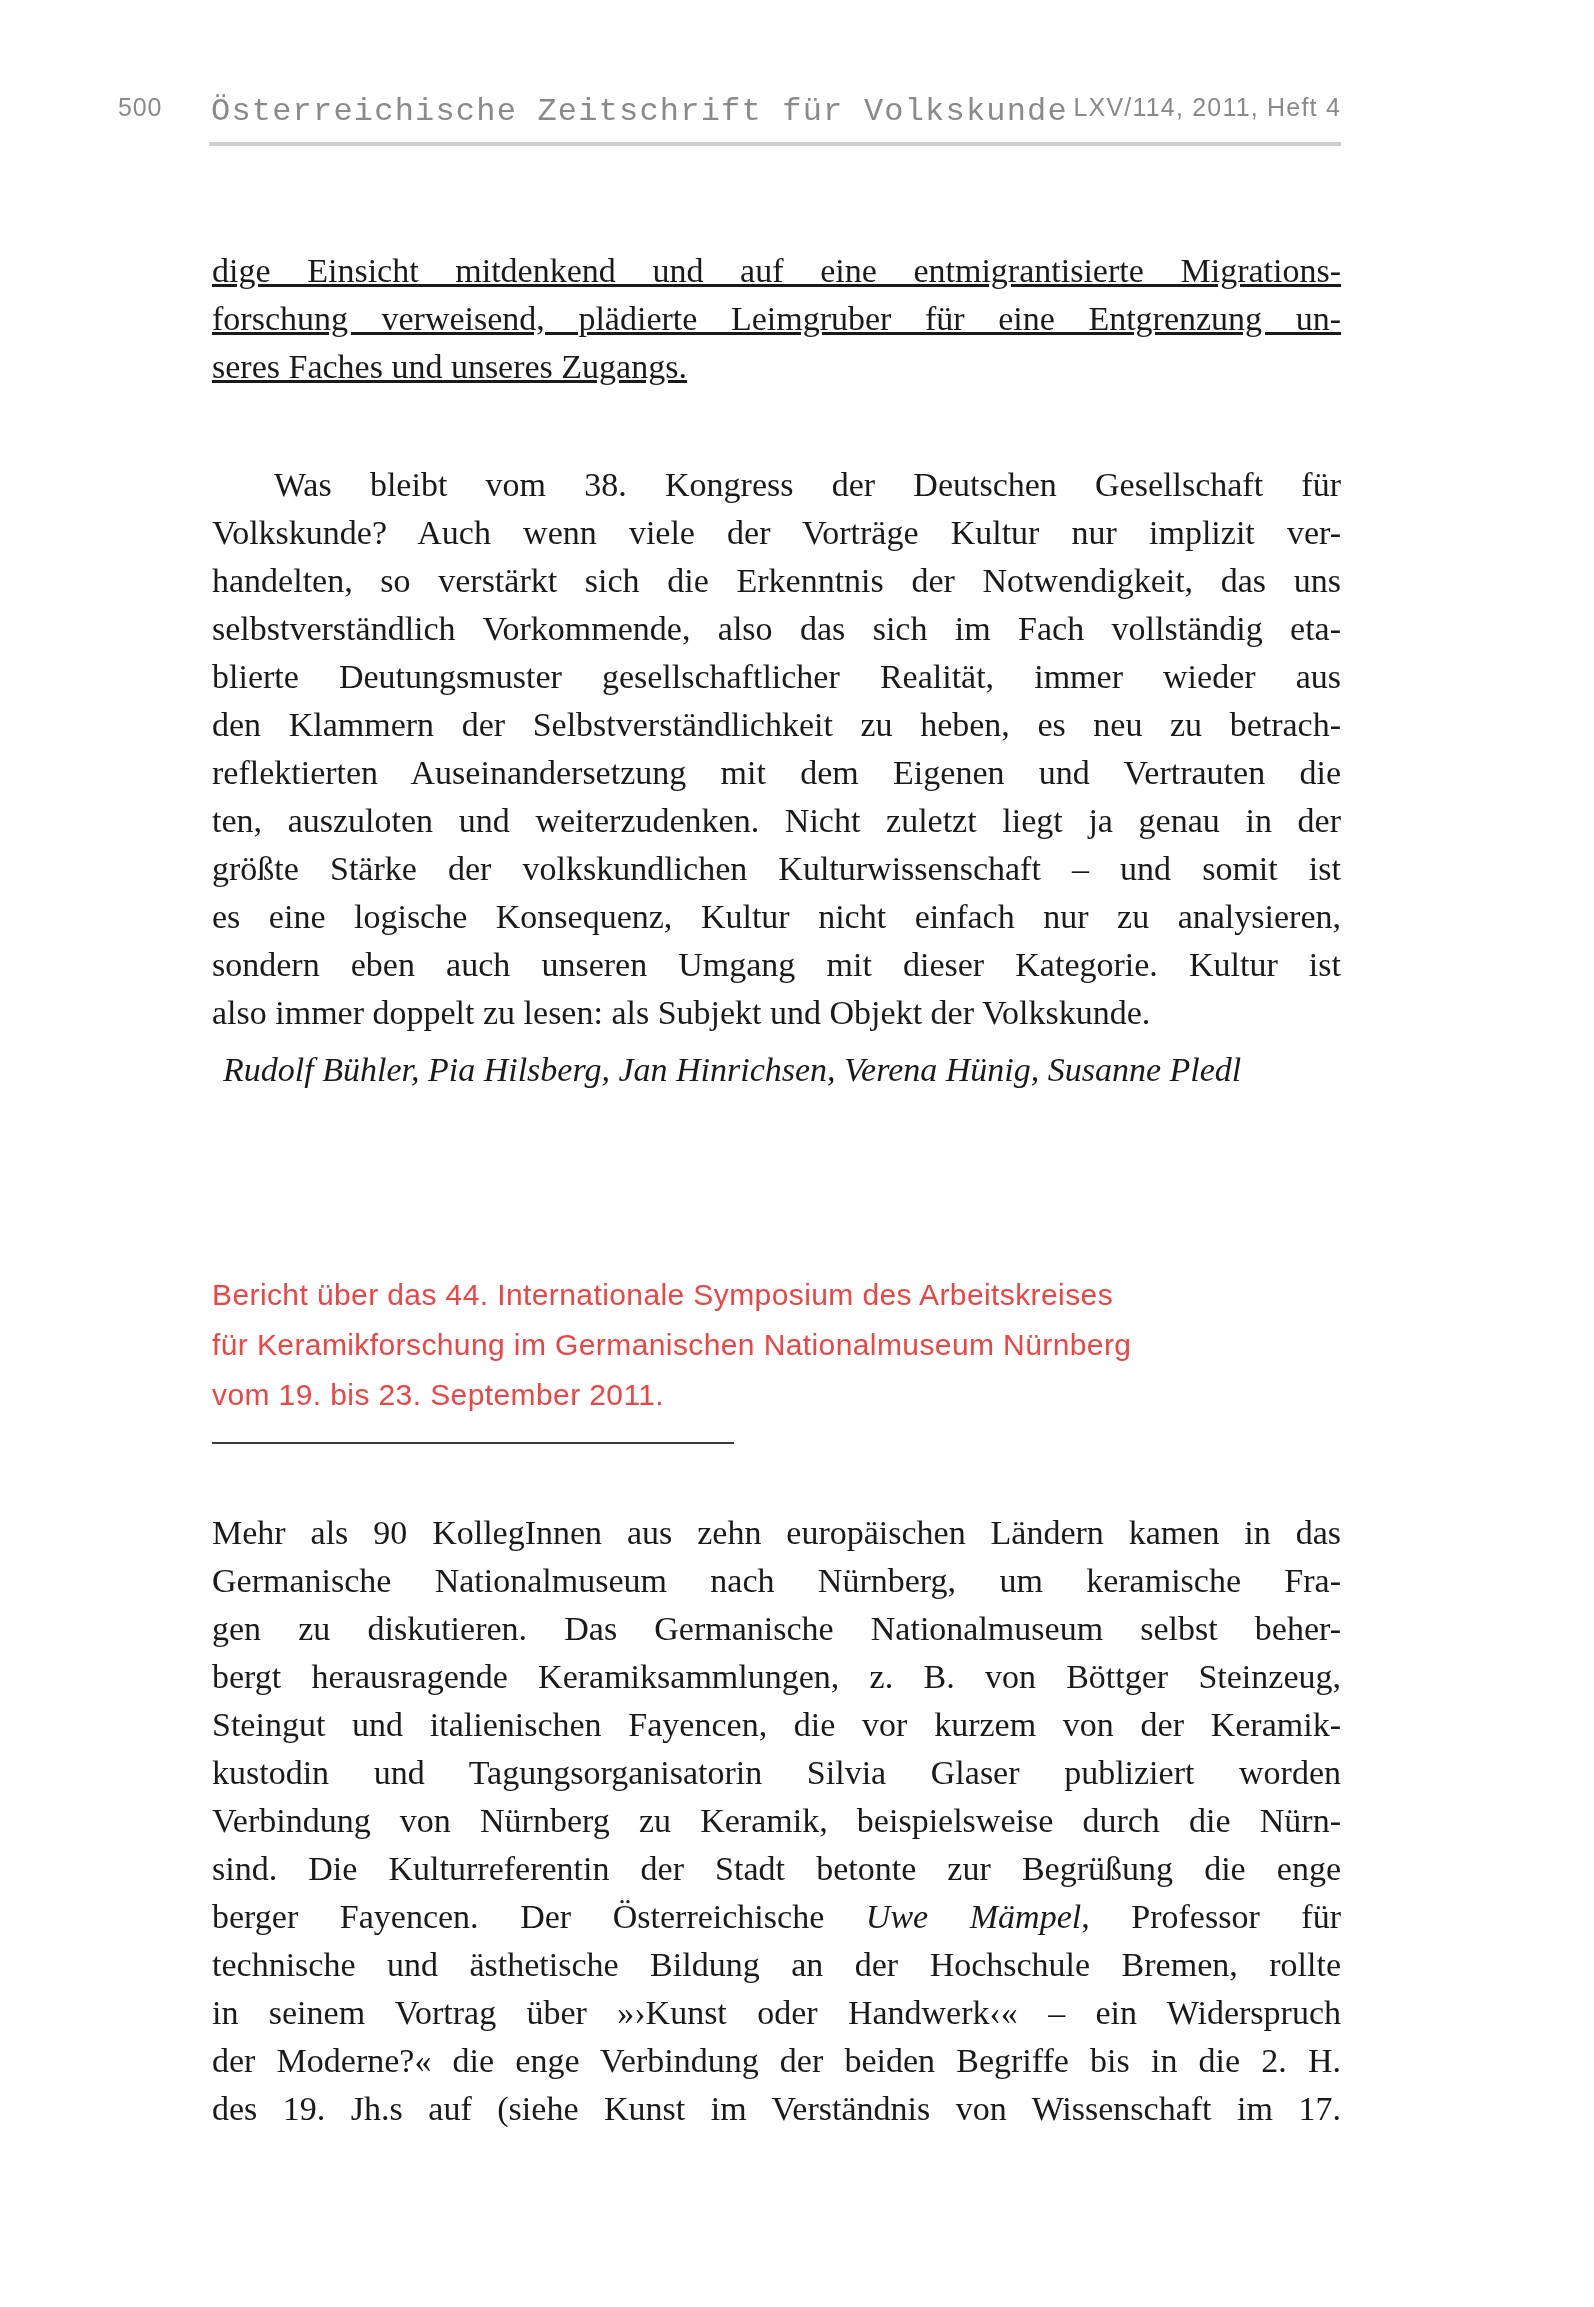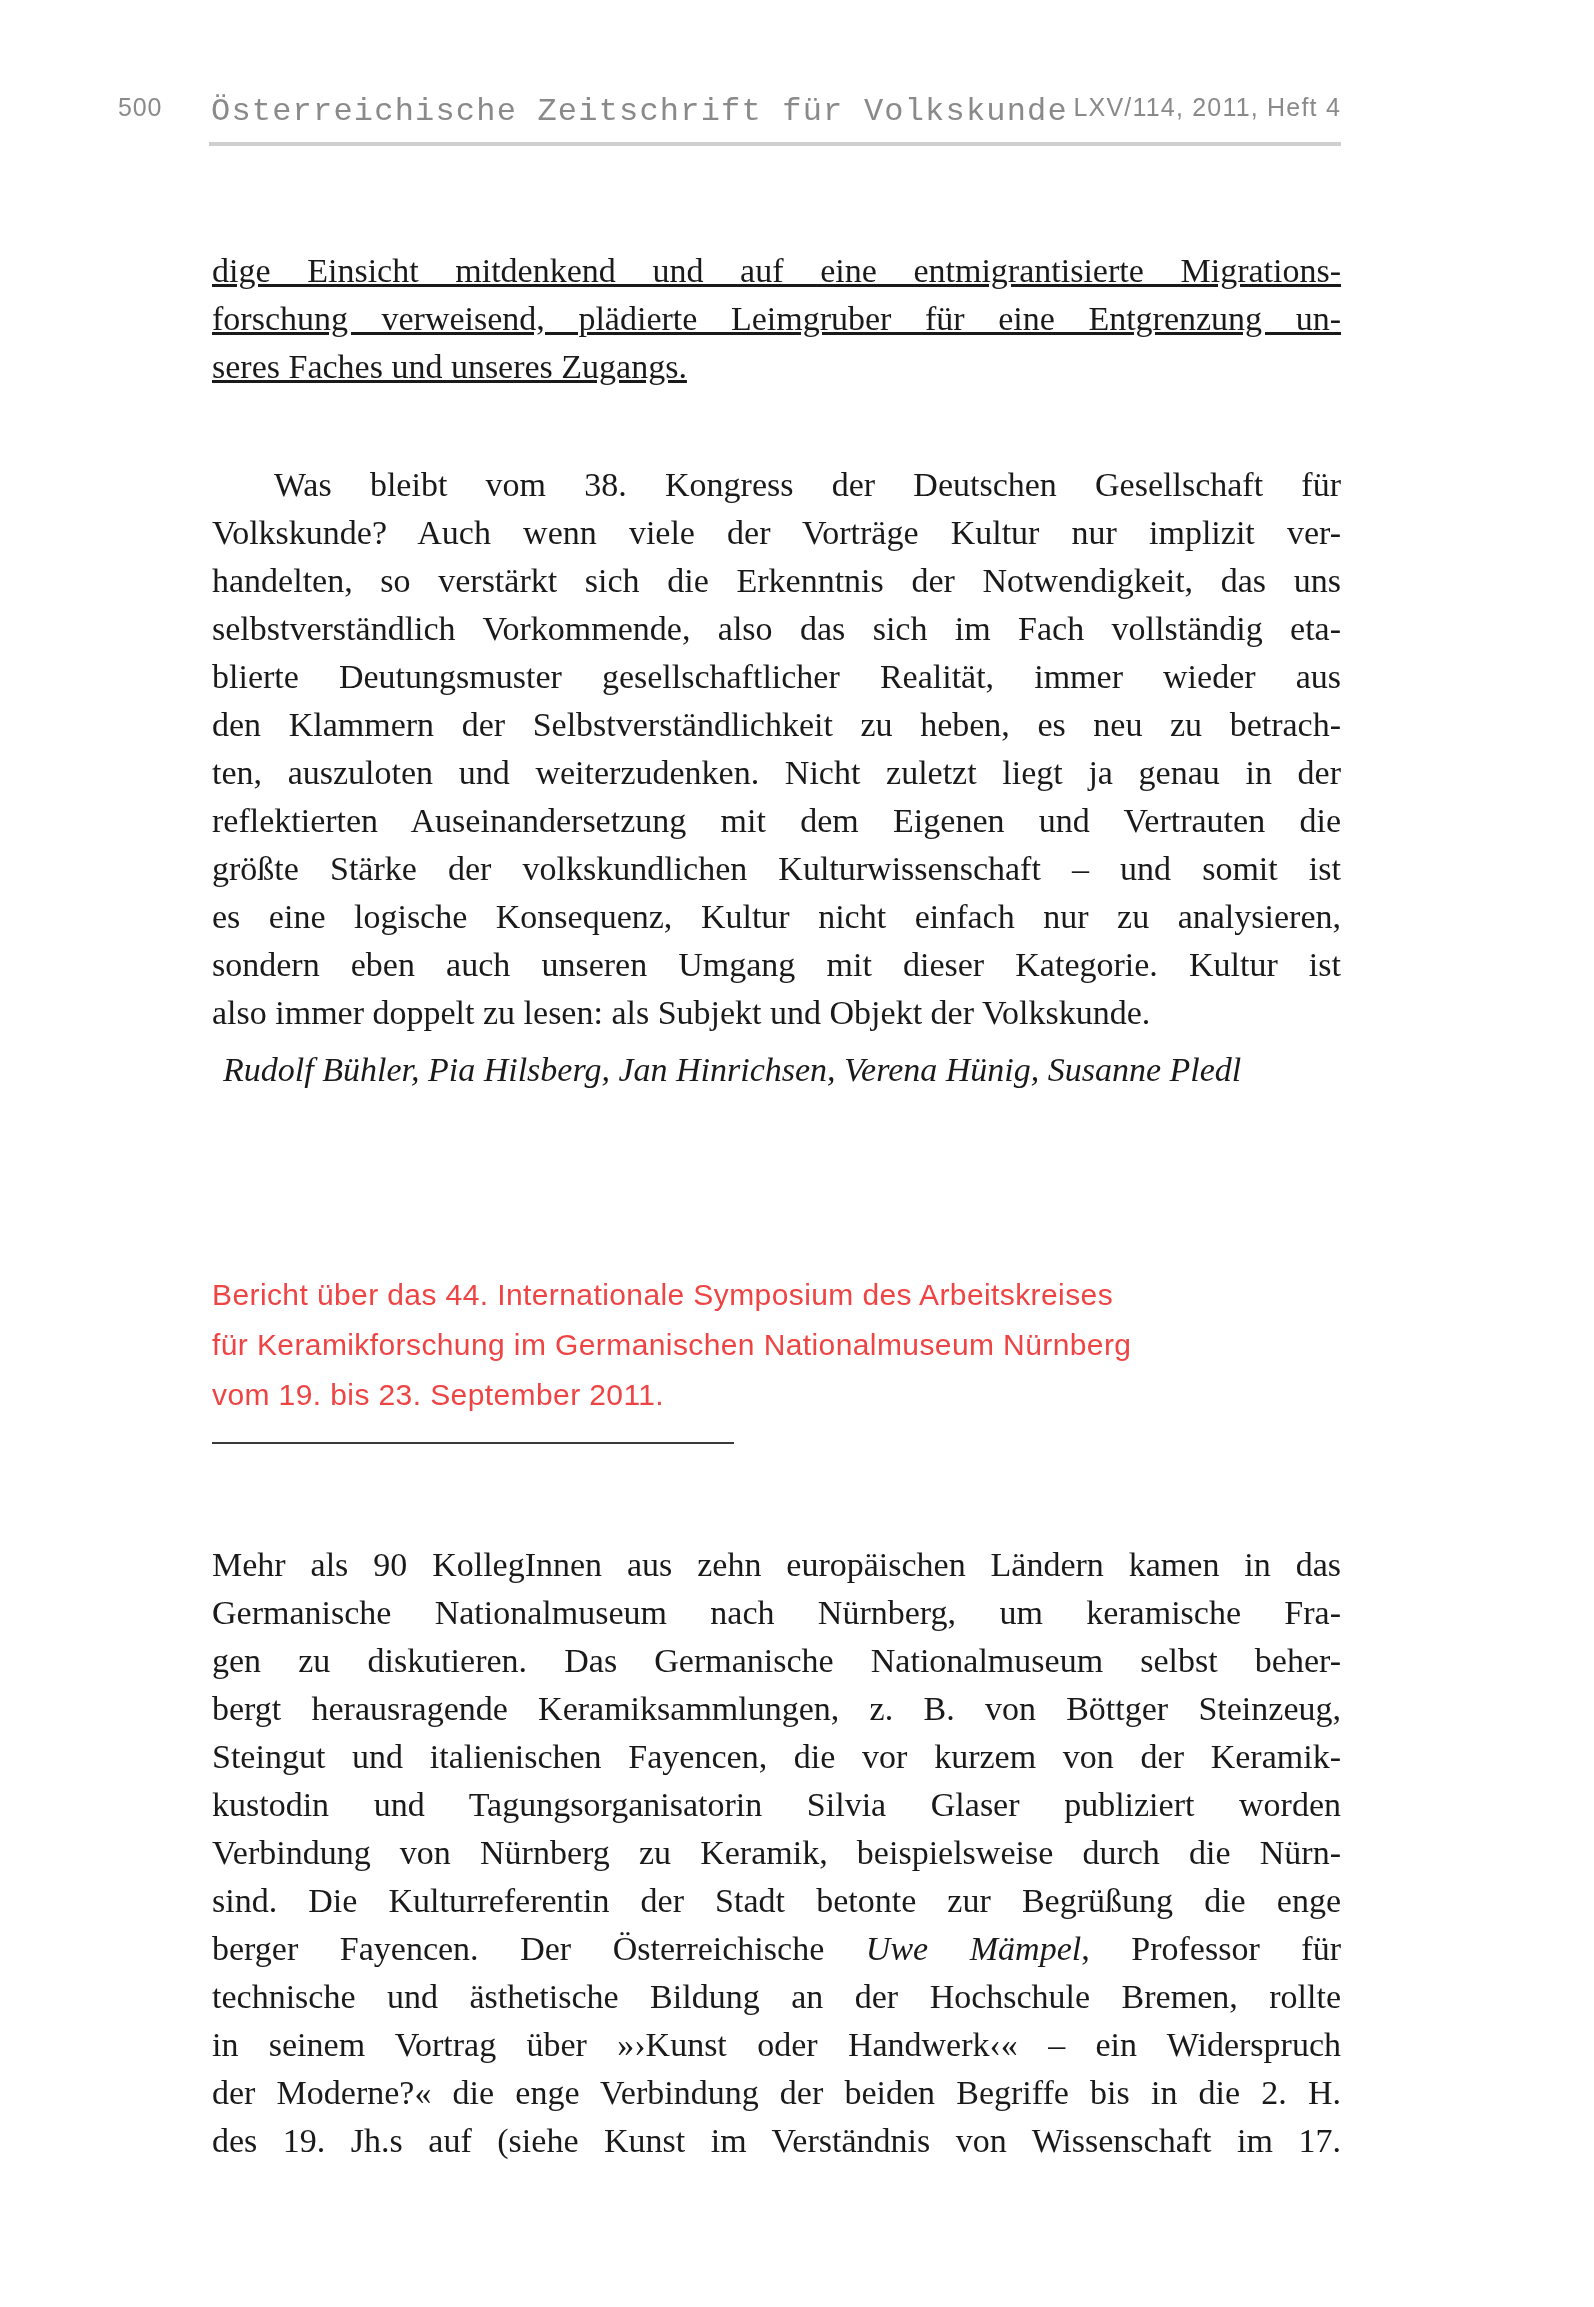--- a/index.html
+++ b/index.html
@@ -123,38 +123,38 @@
   <span class="line last">seres Faches und unseres Zugangs.</span>
 </div>
 
 <div class="body-block" style="top:449px;">
   <span class="line indent">Was bleibt vom 38. Kongress der Deutschen Gesellschaft für</span>
   <span class="line">Volkskunde? Auch wenn viele der Vorträge Kultur nur implizit ver-</span>
   <span class="line">handelten, so verstärkt sich die Erkenntnis der Notwendigkeit, das uns</span>
   <span class="line">selbstverständlich Vorkommende, also das sich im Fach vollständig eta-</span>
   <span class="line">blierte Deutungsmuster gesellschaftlicher Realität, immer wieder aus</span>
   <span class="line">den Klammern der Selbstverständlichkeit zu heben, es neu zu betrach-</span>
+  <span class="line">reflektierten Auseinandersetzung mit dem Eigenen und Vertrauten die</span>
   <span class="line">ten, auszuloten und weiterzudenken. Nicht zuletzt liegt ja genau in der</span>
-  <span class="line">reflektierten Auseinandersetzung mit dem Eigenen und Vertrauten die</span>
   <span class="line">größte Stärke der volkskundlichen Kulturwissenschaft – und somit ist</span>
   <span class="line">es eine logische Konsequenz, Kultur nicht einfach nur zu analysieren,</span>
   <span class="line">sondern eben auch unseren Umgang mit dieser Kategorie. Kultur ist</span>
   <span class="line last">also immer doppelt zu lesen: als Subjekt und Objekt der Volkskunde.</span>
 </div>
 
 <div class="authors">Rudolf Bühler, Pia Hilsberg, Jan Hinrichsen, Verena Hünig, Susanne Pledl</div>
 
 <div class="section-title">
   <span>Bericht über das 44. Internationale Symposium des Arbeitskreises</span>
   <span>für Keramikforschung im Germanischen Nationalmuseum Nürnberg</span>
   <span>vom 19. bis 23. September 2011.</span>
 </div>
 <div class="section-rule"></div>
 
-<div class="body-block" style="top:1509px;margin-top:32px;">
+<div class="body-block" style="top:1509px;">
   <span class="line">Mehr als 90 KollegInnen aus zehn europäischen Ländern kamen in das</span>
   <span class="line">Germanische Nationalmuseum nach Nürnberg, um keramische Fra-</span>
   <span class="line">gen zu diskutieren. Das Germanische Nationalmuseum selbst beher-</span>
   <span class="line">bergt herausragende Keramiksammlungen, z. B. von Böttger Steinzeug,</span>
   <span class="line">Steingut und italienischen Fayencen, die vor kurzem von der Keramik-</span>
   <span class="line">kustodin und Tagungsorganisatorin Silvia Glaser publiziert worden</span>
   <span class="line">Verbindung von Nürnberg zu Keramik, beispielsweise durch die Nürn-</span>
   <span class="line">sind. Die Kulturreferentin der Stadt betonte zur Begrüßung die enge</span>
   <span class="line"><span>berger Fayencen. Der Österreichische </span><em class="name">Uwe Mämpel</em><span>, Professor für</span></span>
   <span class="line">technische und ästhetische Bildung an der Hochschule Bremen, rollte</span>

